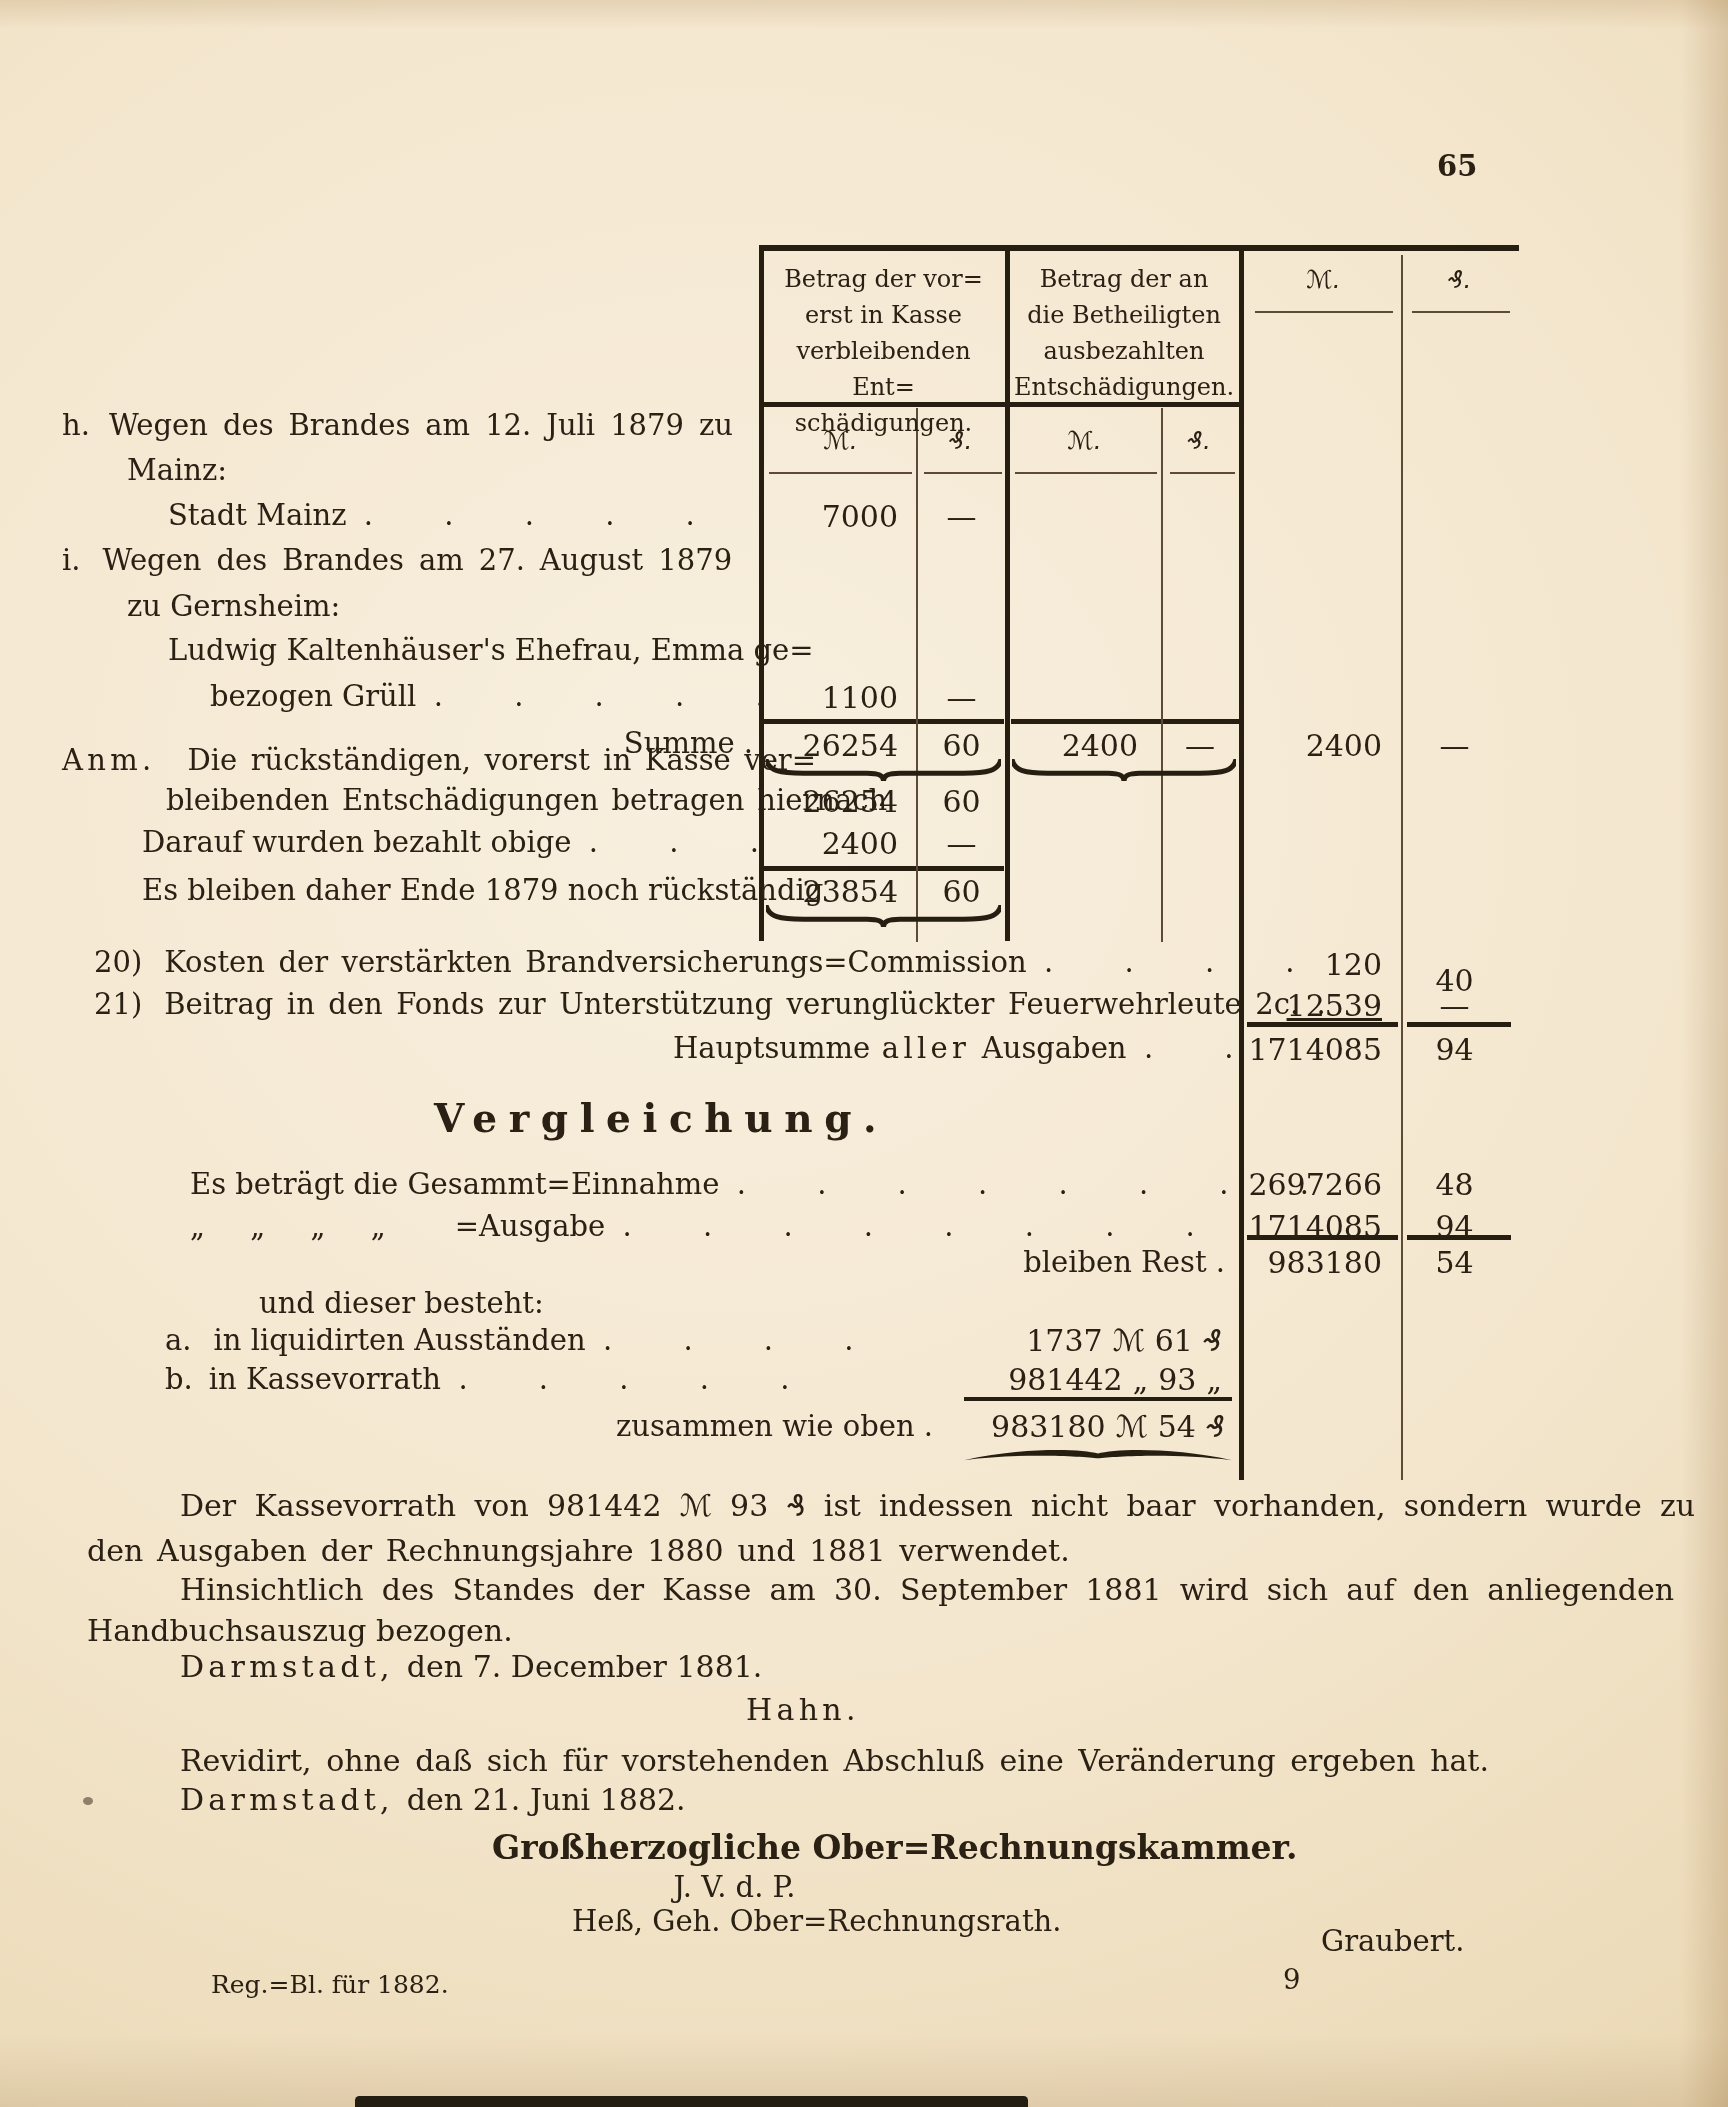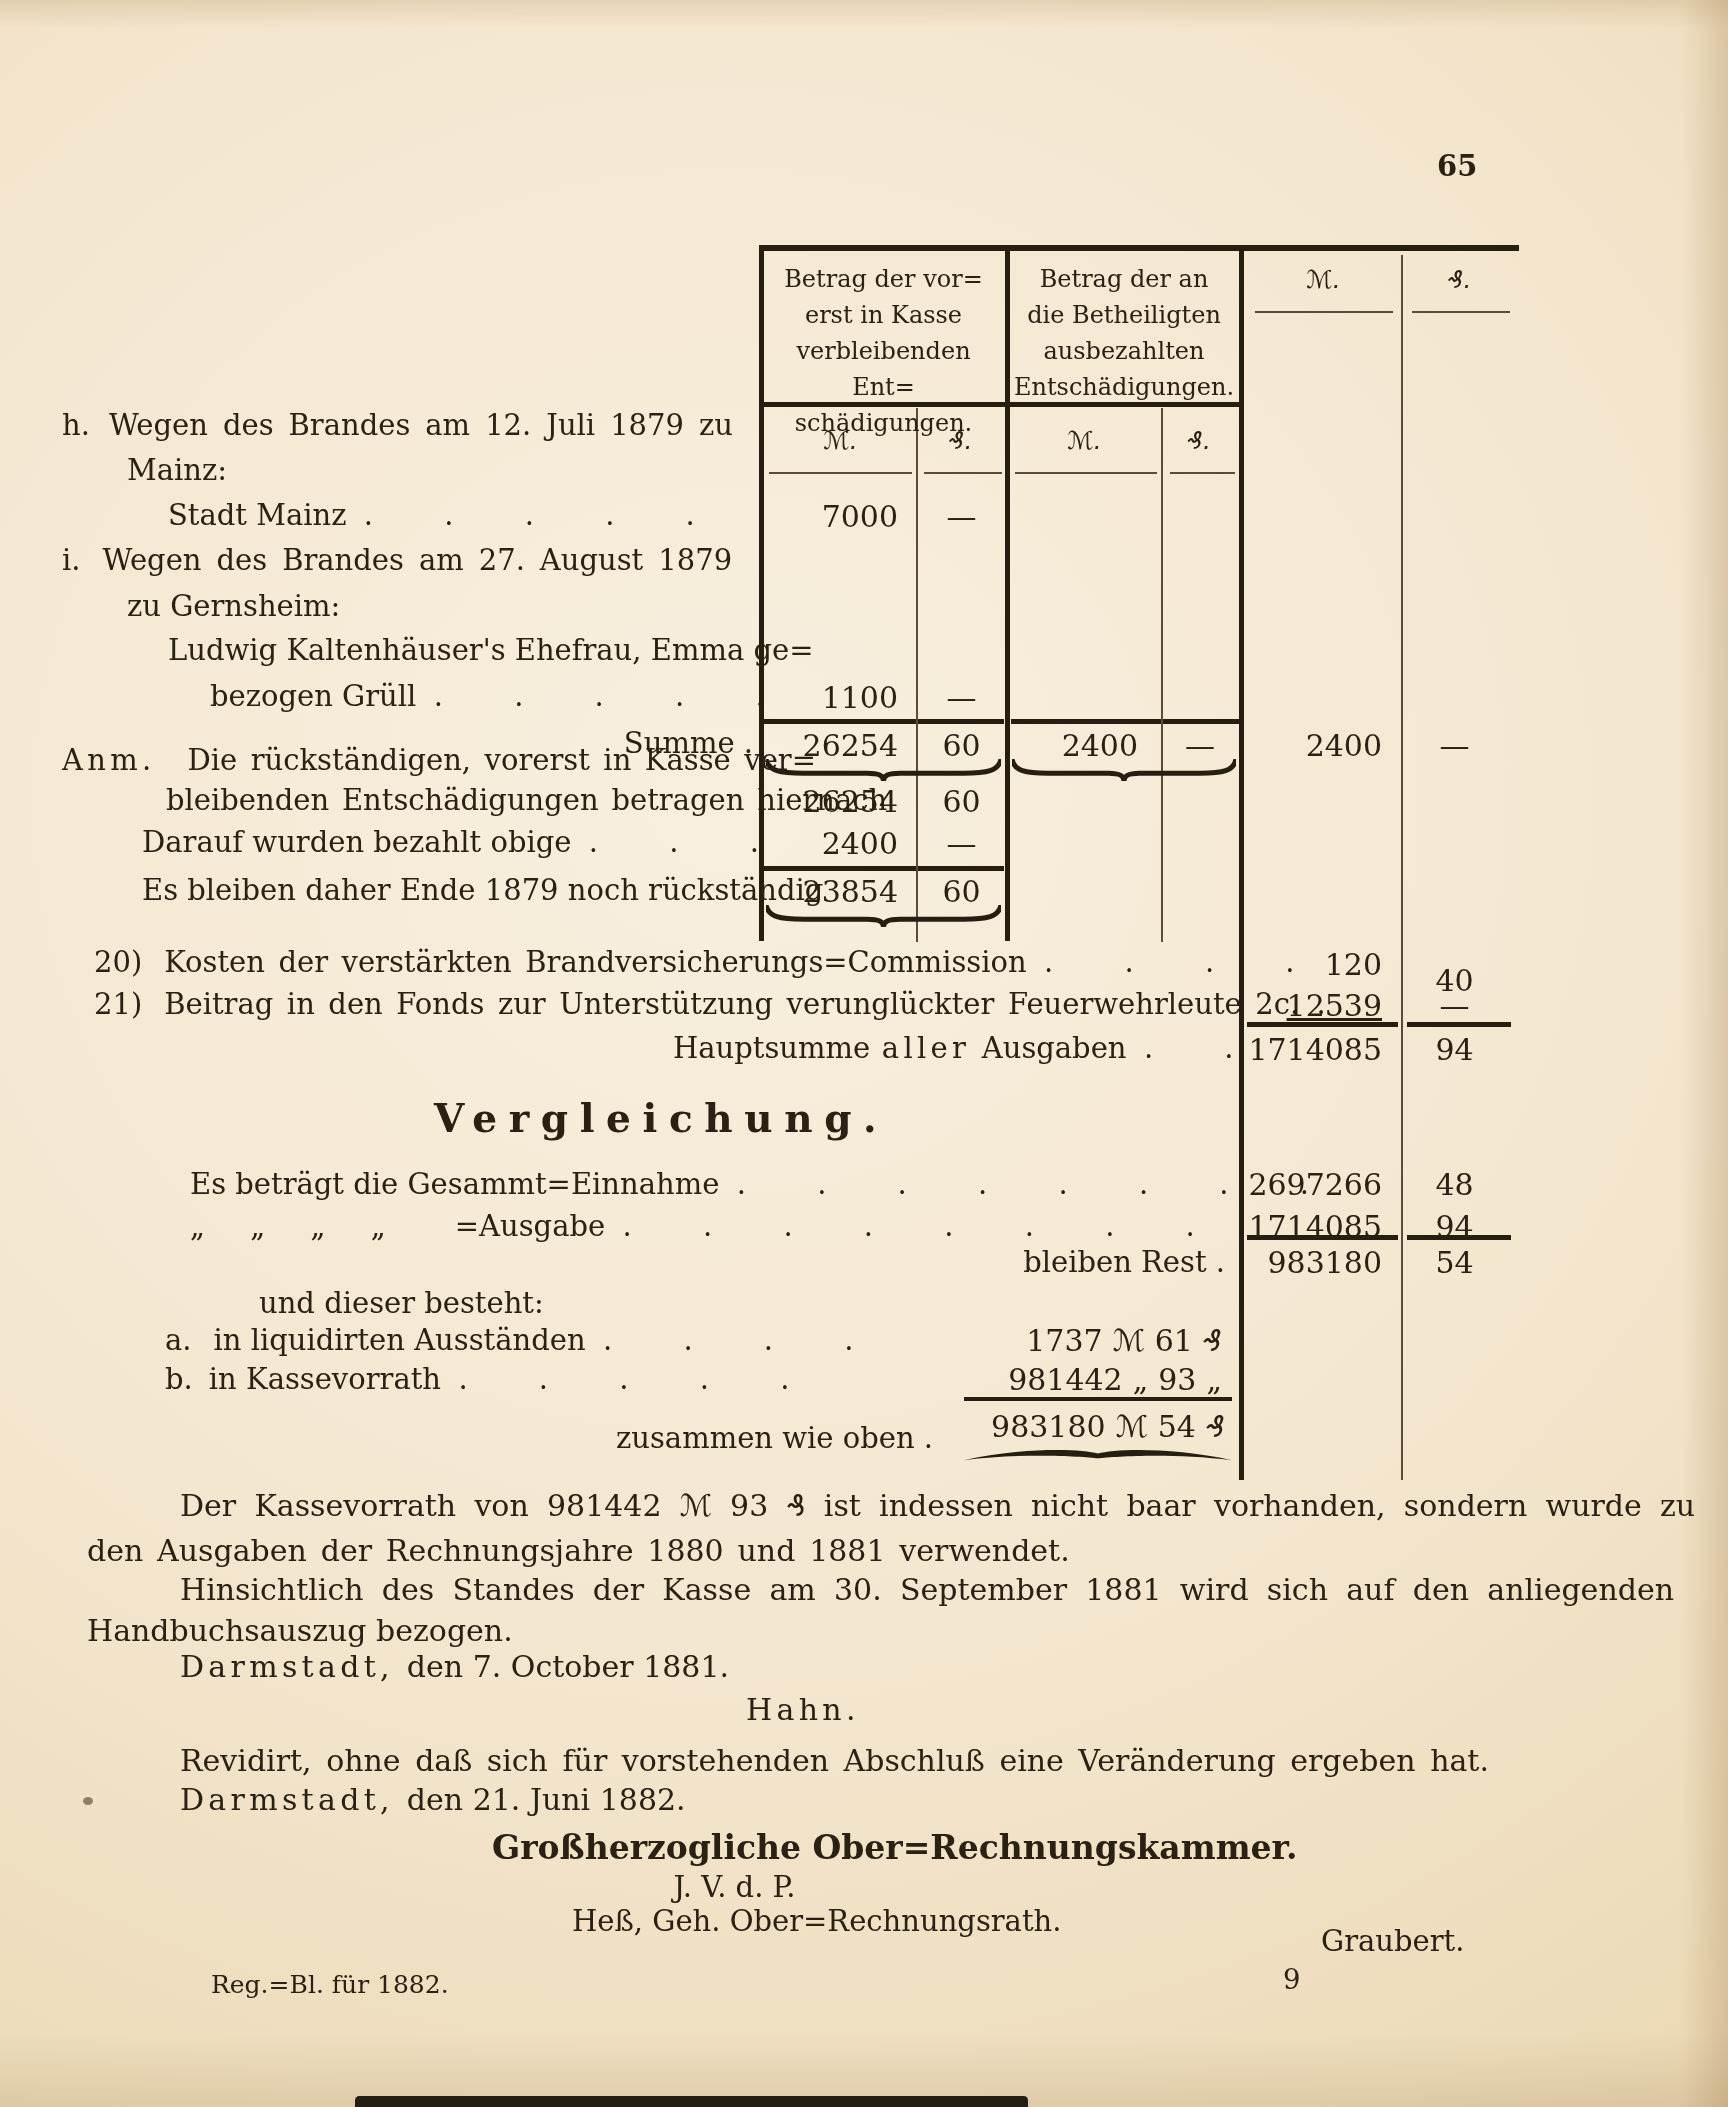--- a/index.html
+++ b/index.html
@@ -183,36 +183,36 @@
     <span>1737</span><span class="cur gap">ℳ</span><span class="gap">61</span><span class="cur gap">₰</span>
   </div>
 
   <div class="t" style="left:165px;top:1362px;">
     <span>b.</span><span style="margin-left:16px;">in Kassevorrath</span><span class="dots">. . . . .</span>
   </div>
   <div class="tr" style="right:507px;top:1362px;font-size:30px;">
     <span>981442</span><span class="gap">„</span><span class="gap">93</span><span class="gap">„</span>
   </div>
 
-  <div class="tr" style="right:796px;top:1409px;margin-top:12px;">zusammen wie oben .</div>
+  <div class="tr" style="right:796px;top:1409px;">zusammen wie oben .</div>
   <div class="tr" style="right:504px;top:1409px;font-size:30px;">
     <span>983180</span><span class="cur gap">ℳ</span><span class="gap">54</span><span class="cur gap">₰</span>
   </div>
 
   <svg class="brace" style="left:964px;top:1445px;width:268px;height:19px;" viewBox="0 0 100 20" preserveAspectRatio="none">
     <path d="M0 16 C22 2 44 4 50 9 C56 4 78 2 100 16 C78 8 56 12 50 14 C44 12 22 8 0 16 Z" fill="#271e12"></path>
   </svg>
 
   <div class="t" style="left:180px;top:1488px;word-spacing:8.7px;font-size:30px;">Der Kassevorrath von 981442 ℳ 93 ₰ ist indessen nicht baar vorhanden, sondern wurde zu</div>
   <div class="t" style="left:87px;top:1533px;word-spacing:4.3px;font-size:30px;">den Ausgaben der Rechnungsjahre 1880 und 1881 verwendet.</div>
   <div class="t" style="left:180px;top:1572px;word-spacing:8.7px;font-size:30px;">Hinsichtlich des Standes der Kasse am 30. September 1881 wird sich auf den anliegenden</div>
   <div class="t" style="left:87px;top:1613px;font-size:30px;">Handbuchsauszug bezogen.</div>
 
   <div class="t" style="left:180px;top:1649px;font-size:30px;">
-    <span class="sp">Darmstadt,</span><span style="margin-left:13px;">den 7. October 1881.</span>
+    <span class="sp">Darmstadt,</span><span style="margin-left:13px;">den 7. December 1881.</span>
   </div>
 
   <div class="t sp" style="left:746px;top:1692px;font-size:30px;">Hahn.</div>
 
   <div class="t" style="left:180px;top:1743px;word-spacing:5px;font-size:30px;">Revidirt, ohne daß sich für vorstehenden Abschluß eine Veränderung ergeben hat.</div>
   <div class="t" style="left:180px;top:1782px;font-size:30px;">
     <span class="sp">Darmstadt,</span><span style="margin-left:13px;">den 21. Juni 1882.</span>
   </div>
 
   <div class="pc b" style="left:492px;top:1828px;width:608px;font-size:33px;text-align:right;">Großherzogliche Ober=Rechnungskammer.</div>

